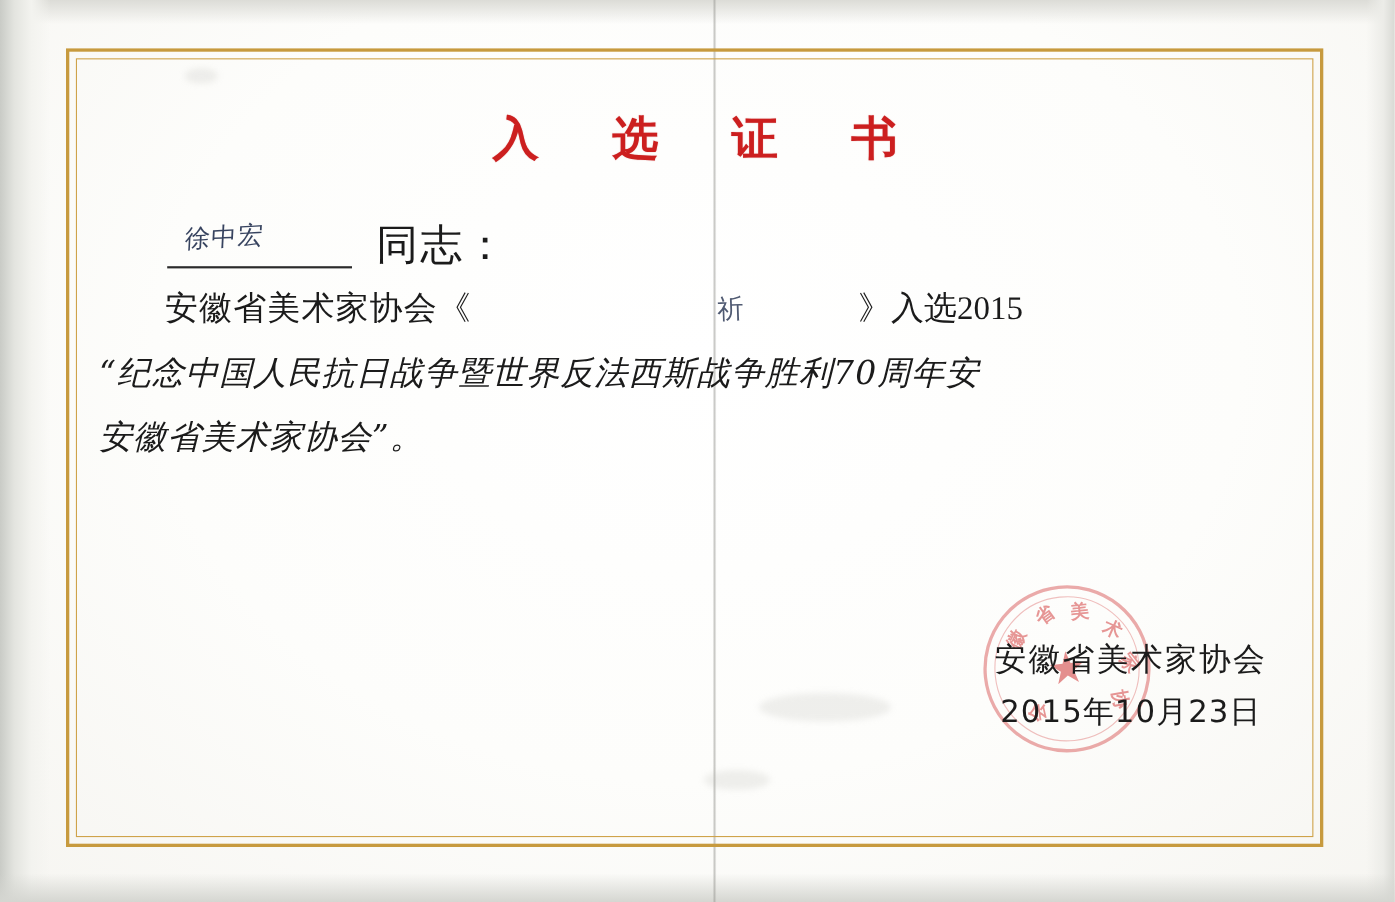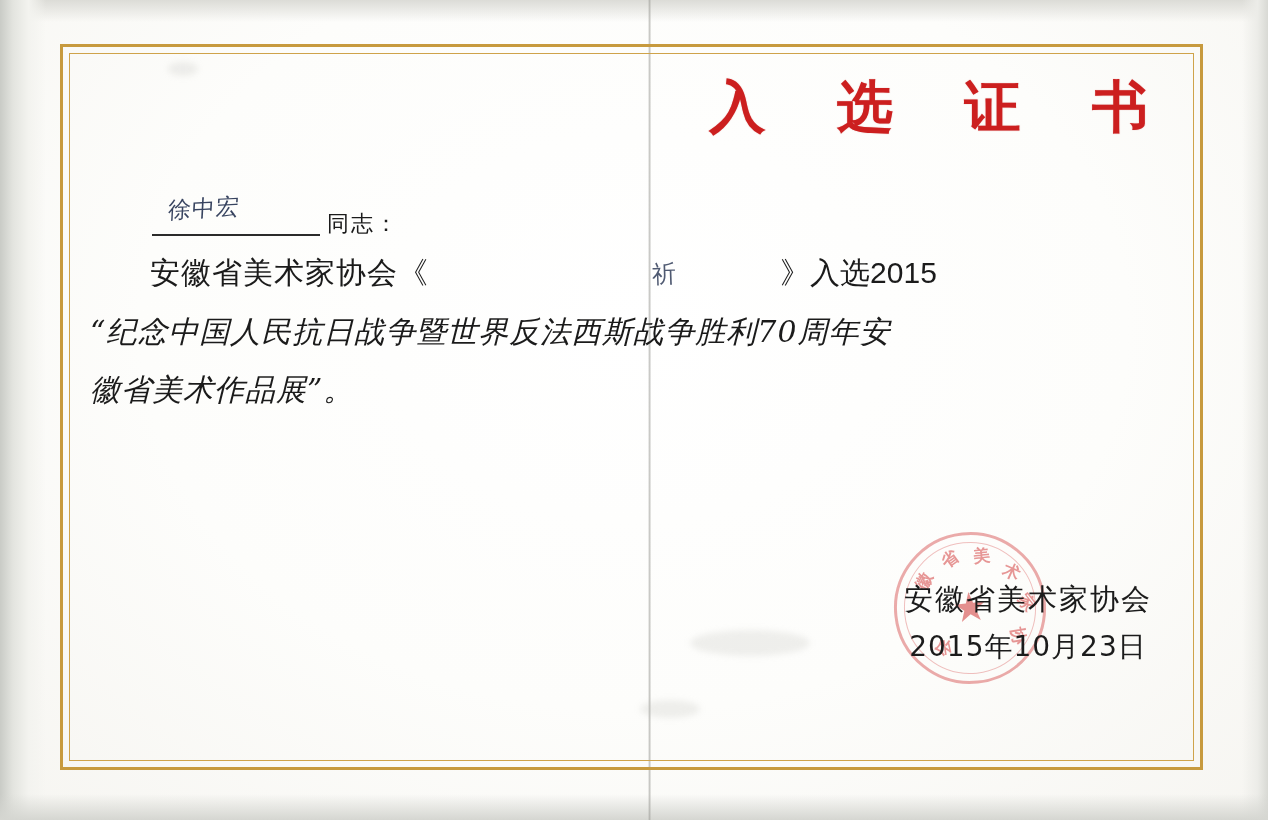--- a/index.html
+++ b/index.html
@@ -79,25 +79,26 @@
 
   .content {
     position: absolute;
     left: 90px; top: 70px;
     width: 1084px;
     height: 672px;
   }
 
   
   #title {
-    text-align: right;
+    margin-top: 28px;
+    text-align: center;
     color: #cc1f1f;
     font-family: "DejaVu Serif", "Liberation Serif", serif;
     font-weight: bold;
-    font-size: 56px;
+    font-size: 42px;
     letter-spacing: 26px;
     text-indent: 26px;
     text-shadow: 0 0 1px rgba(190,30,30,0.5);
   }
 
   
   .body-text {
     margin-top: 46px;
     color: #1b1b1b;
     font-family: "DejaVu Serif", "Liberation Serif", serif;
@@ -122,22 +123,22 @@
     left: 16px;
     bottom: 3px;
     font-family: "DejaVu Sans", sans-serif;
     font-size: 23px;
     color: #1c2a4a;
     transform: rotate(-3deg) skewX(-6deg);
     letter-spacing: 1px;
     opacity: 0.88;
   }
   .salutation-suffix {
-    margin-left: 7px;
-    font-size: 22px;
+    margin-left: 22px;
+    font-size: 38px;
     letter-spacing: 2px;
     line-height: 1.1;
   }
 
   .para {
     text-indent: 60px;
     letter-spacing: 1px;
   }
   .para-line {
     letter-spacing: 1px;
@@ -153,21 +154,21 @@
   .handwritten-work {
     font-family: "DejaVu Sans", sans-serif;
     font-size: 24px;
     color: #24314f;
     transform: rotate(-2deg);
     display: inline-block;
     opacity: 0.8;
   }
 
   .year-inline {
-    font-family: Liberation Sans, sans-serif;
+    font-family: Liberation Serif, serif;
     letter-spacing: 0;
   }
 
   .para-last {
     text-indent: 60px;
     letter-spacing: 2px;
     margin-top: 18px;
   }
 
   
@@ -285,21 +286,21 @@
 
       <div class="para">
         <span>安徽省美术家协会《</span>
         <span class="work-title-slot">
           <span class="handwritten-work">祈</span>
         </span>
         <span class="year-inline">》入选2015</span>
       </div>
 
       <div class="para-line">“纪念中国人民抗日战争暨世界反法西斯战争胜利70周年安</div>
-      <div class="para-line">徽省美术作品展”。</div>
+      <div class="para-line">安徽省美术家协会”。</div>
 
     </div>
 
     <div class="seal">
       <div class="seal-text">
         <span class="seal-ch sc1">徽</span>
         <span class="seal-ch sc2">省</span>
         <span class="seal-ch sc3">美</span>
         <span class="seal-ch sc4">术</span>
         <span class="seal-ch sc5">家</span>

